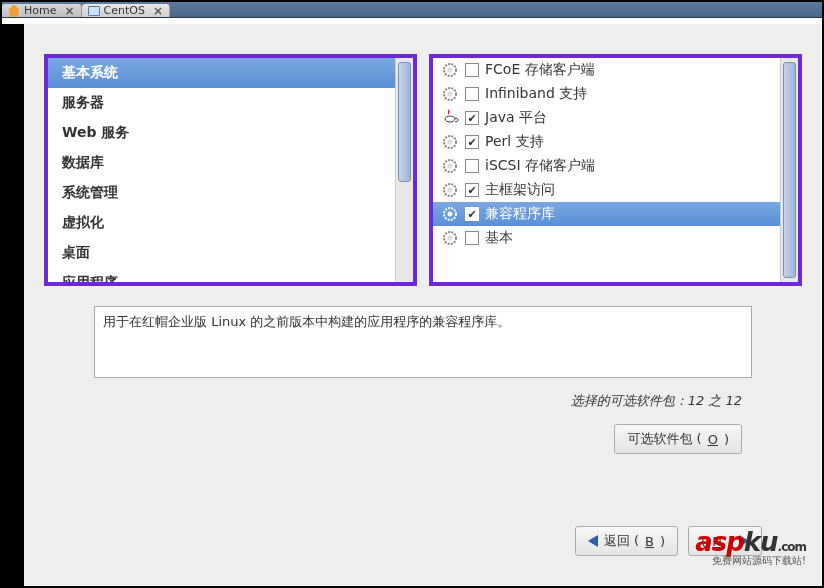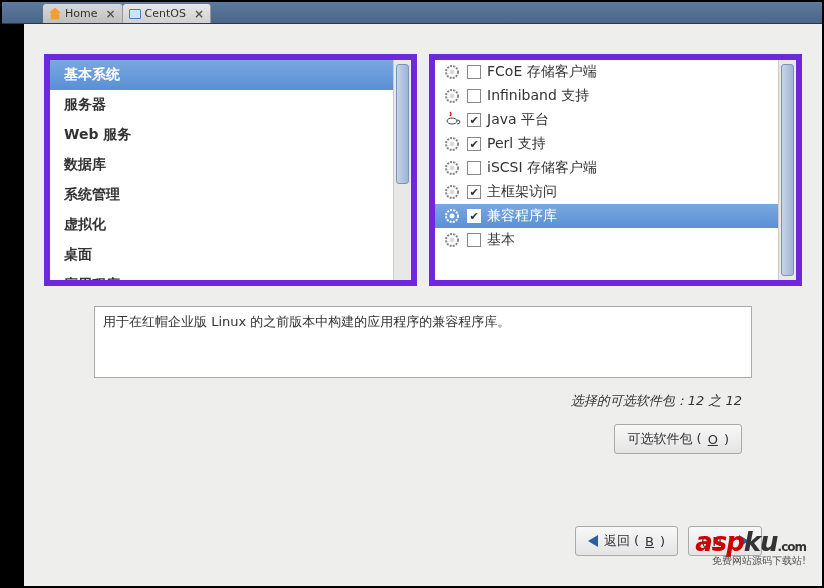--- a/index.html
+++ b/index.html
@@ -1,33 +1,33 @@
 <!DOCTYPE html>
 <html><head>
 <meta charset="utf-8">
 <style>
 * { box-sizing: border-box; margin: 0; padding: 0; }
 body { font-family: "DejaVu Sans", Arial, sans-serif; font-size: 13px; background: #fff; width: 824px; height: 588px; overflow: hidden; position: relative; }
 
 .outer-frame { width: 824px; height: 588px; border: 2px solid #000; position: relative; }
 
-.tab-bar { height: 22px; background: linear-gradient(#5d7a9e, #4a6789); border-bottom: 1px solid #2a3a4a; display: flex; align-items: stretch; padding-left: 41px; }
+.tab-bar { height: 16px; background: linear-gradient(#5d7a9e, #4a6789); border-bottom: 1px solid #2a3a4a; display: flex; align-items: stretch; }
 .tab { display: flex; align-items: center; padding: 0 6px; background: linear-gradient(#e8e8e8, #d0d0d0); border-right: 1px solid #999; border-top-left-radius: 3px; border-top-right-radius: 3px; margin-top: 2px; font-size: 11px; color: #333; gap: 4px; }
 .tab.inactive { background: linear-gradient(#d8d8d8, #c0c0c0); }
 .tab .close { color: #555; font-weight: bold; margin-left: 4px; font-size: 12px; }
 .home-icon { display: inline-block; width: 12px; height: 12px; background: #f0a030; clip-path: polygon(50% 0, 100% 45%, 85% 45%, 85% 100%, 15% 100%, 15% 45%, 0 45%); }
 .vm-icon { display: inline-block; width: 12px; height: 10px; border: 1px solid #4a7abf; border-radius: 1px; background: #cfe2f8; position: relative; }
 
 .black-strip { position: absolute; left: 0; top: 22px; width: 22px; bottom: 0; background: #000; }
 
 .content-area { position: absolute; left: 22px; right: 0; top: 22px; bottom: 0; background: #eeeeec; padding: 30px 20px 20px 20px; }
 
 .panels-row { display: flex; gap: 12px; height: 232px; }
 
-.list-panel { flex: 1; background: #fff; border: 6px solid #6d28d9; display: flex; }
+.list-panel { flex: 1; background: #fff; border: 4px solid #6d28d9; display: flex; }
 .list-inner { flex: 1; overflow: hidden; }
 .scrollbar-gutter { width: 18px; background: #e8e8e6; border-left: 1px solid #ccc; position: relative; }
 .scroll-thumb { position: absolute; left: 2px; right: 2px; background: linear-gradient(90deg,#c8d4e6,#9eb5d6); border: 1px solid #7a94b8; border-radius: 3px; }
 
 .cat-item { padding: 6px 14px; font-size: 14px; font-weight: bold; color: #333; cursor: default; }
 .cat-item.selected { background: linear-gradient(#79a7e0, #5a8fd6); color: #fff; }
 
 .pkg-item { display: flex; align-items: center; padding: 3px 8px; font-size: 14px; font-weight: normal; color: #333; gap: 6px; cursor: default; }
 .pkg-item.selected { background: linear-gradient(#79a7e0, #5a8fd6); color: #fff; }
 .spinner-icon { display:inline-flex; width: 18px; height:18px; align-items:center; justify-content:center; }

